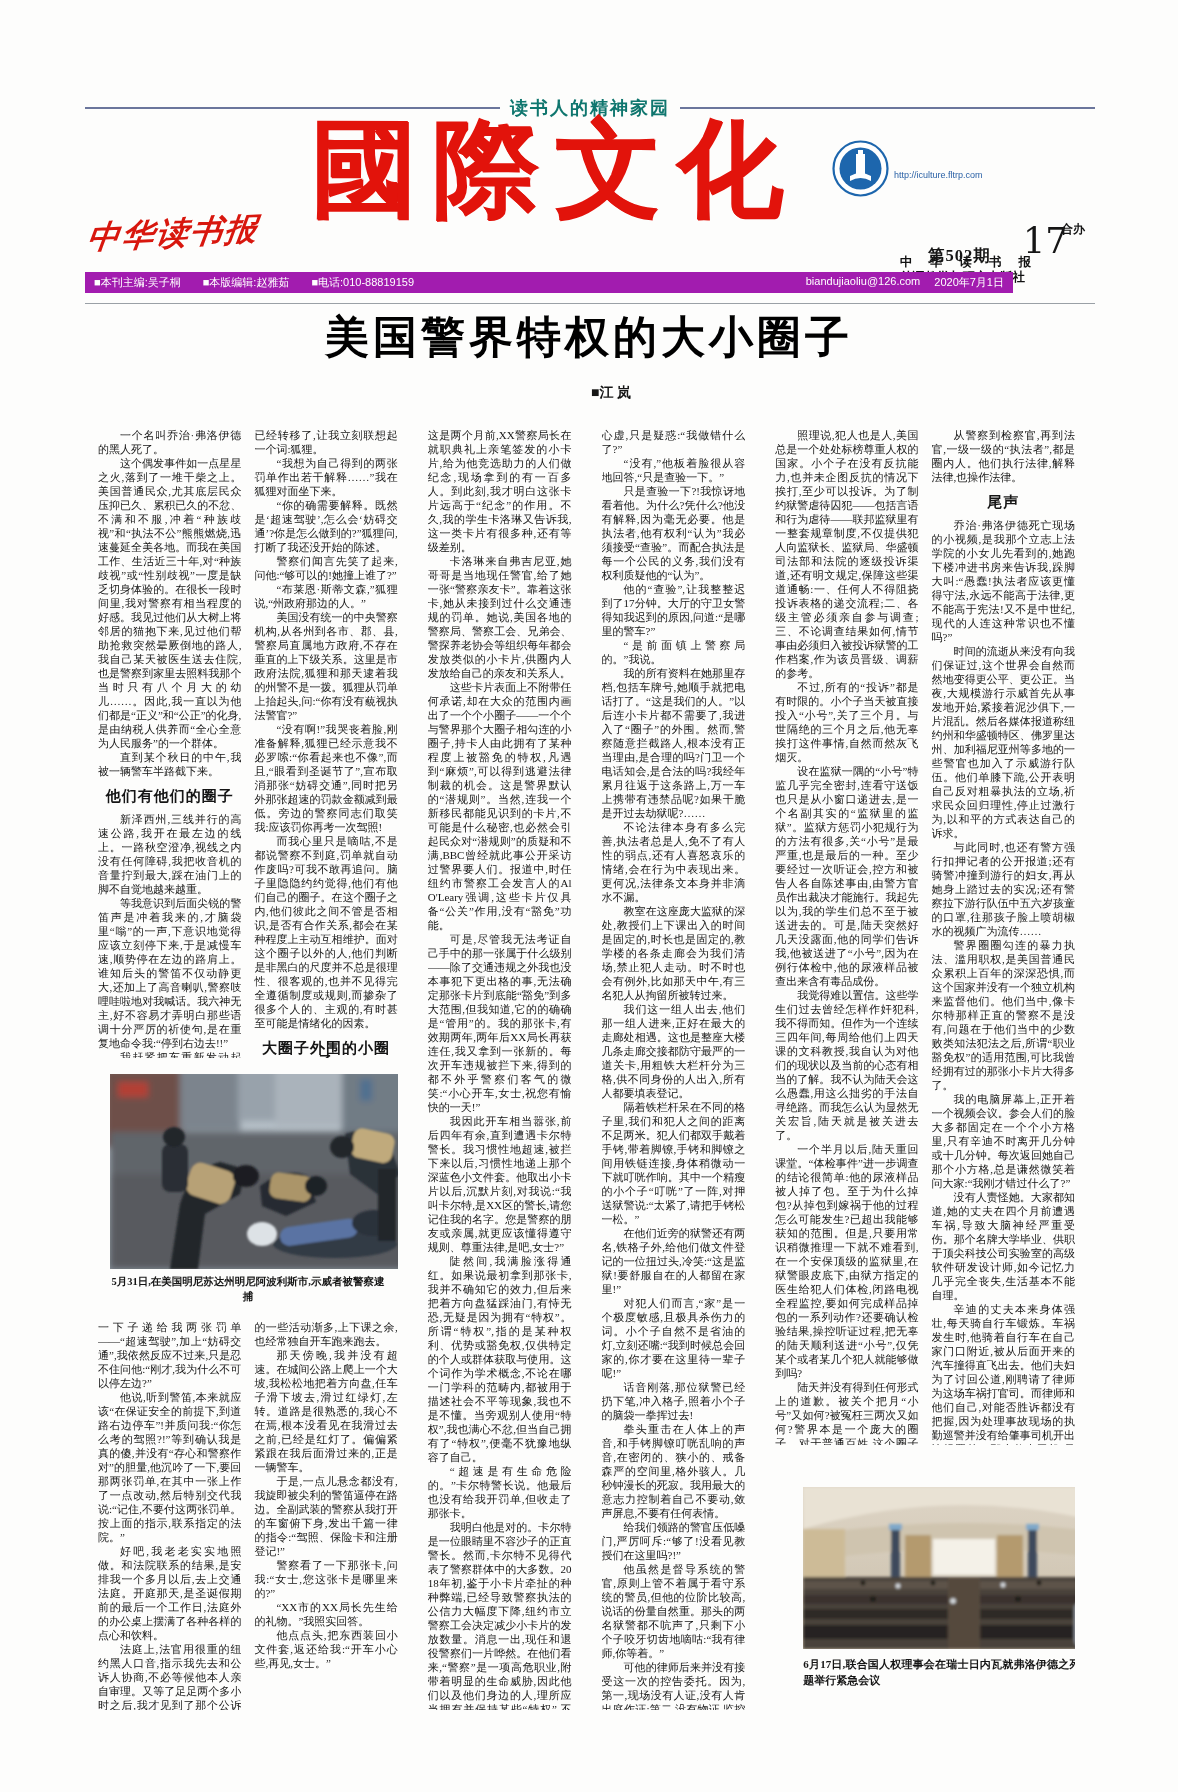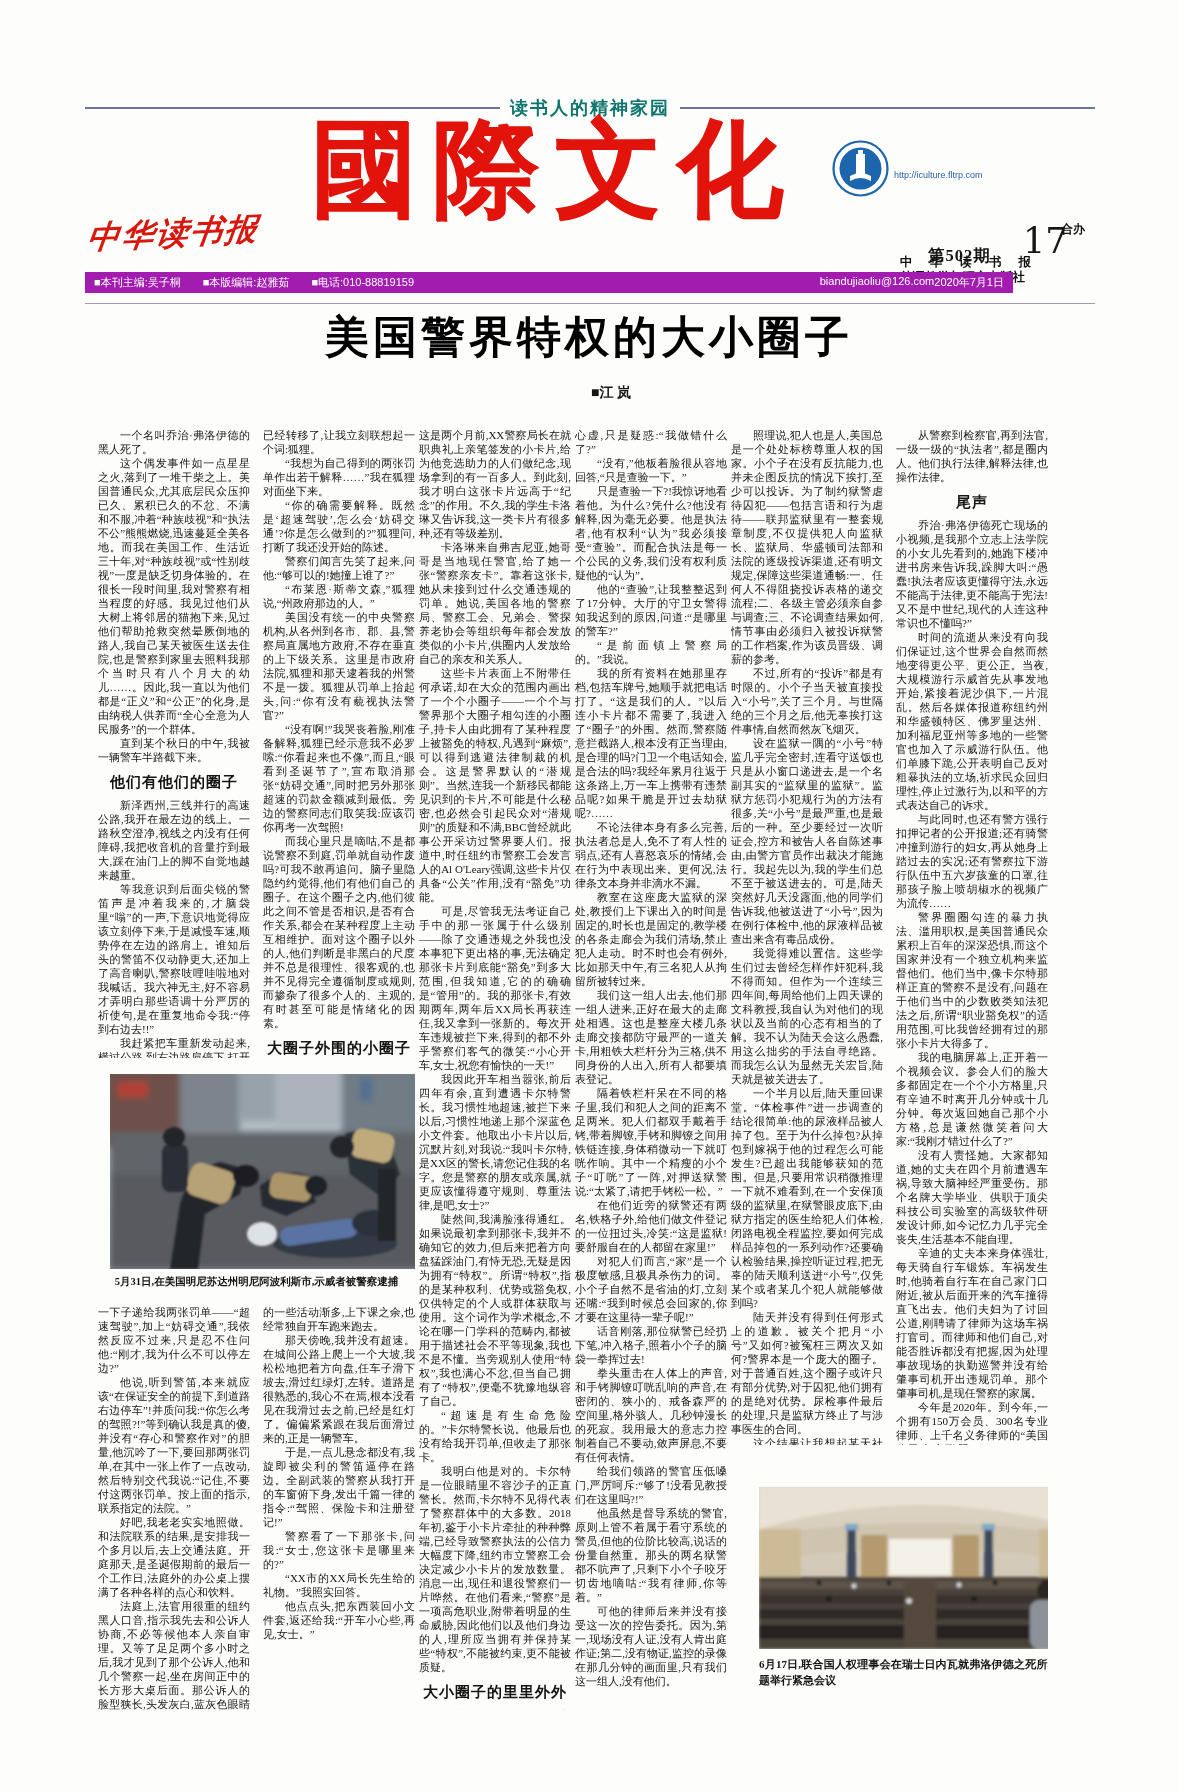--- a/index.html
+++ b/index.html
@@ -27,29 +27,29 @@
   .pub-lines .l1 { letter-spacing:7px;margin-top:40px; }
   .joint-label { position:absolute; top:221px; left:1061px; font-size:12px; font-weight:bold; }
   .issue-label { position:absolute; top:245px; left:928px; font-size:16.5px; font-weight:bold; letter-spacing:1px; }
   .big-page-no { position:absolute; top:224px; left:1023px; font-size:35px; line-height:1; font-weight:400;
                  font-family:"DejaVu Serif",serif;text-align:center; }
 
   .info-bar { position:absolute; top:272px; left:85px; width:928px; height:21px; background:#a21caf; color:#ffffff;
               font-size:11px; font-family:"Liberation Sans",sans-serif; display:flex; align-items:center;
               justify-content:space-between; padding:0 9px; box-sizing:border-box; }
   .info-left { display:flex; gap:22px; white-space:nowrap; }
-  .info-right { display:flex; white-space:nowrap; }
+  .info-right { display:flex; gap:14px; white-space:nowrap; }
   .thin-rule { position:absolute; top:303px; left:85px; width:1010px; border-top:1px solid #9aa0a6; }
 
   
   .article-title { position:absolute; top:308px; left:0; width:100%; margin:0; text-align:center;
                    font-size:44px; font-weight:900; letter-spacing:4px; color:#000; }
   .byline { position:absolute; top:384px; left:0; width:100%; text-align:center; font-size:14px; font-weight:bold;padding-left:22px; }
 
-  .columns { position:absolute; top:428px; left:98px; width:977px; height:1282px; display:flex; gap:4px;
+  .columns { position:absolute; top:428px; left:98px; width:977px; height:1282px; display:flex; gap:30px;
              font-size:11px; line-height:14px; text-align:justify; }
   .col { width:152px; height:1282px; overflow:hidden; }
   .colgroup { width:317px; height:1282px; overflow:hidden; }
   .seg { display:flex; gap:13px; overflow:hidden; }
   .seg .segcol { width:152px; overflow:hidden; }
   .seg-top12 { height:630px; }
   .seg-bottom12 { height:424px; margin-top:4px; }
   .seg-top56 { height:1017px; }
 
   .para { margin:0; text-indent:2em; word-break:break-all; }

